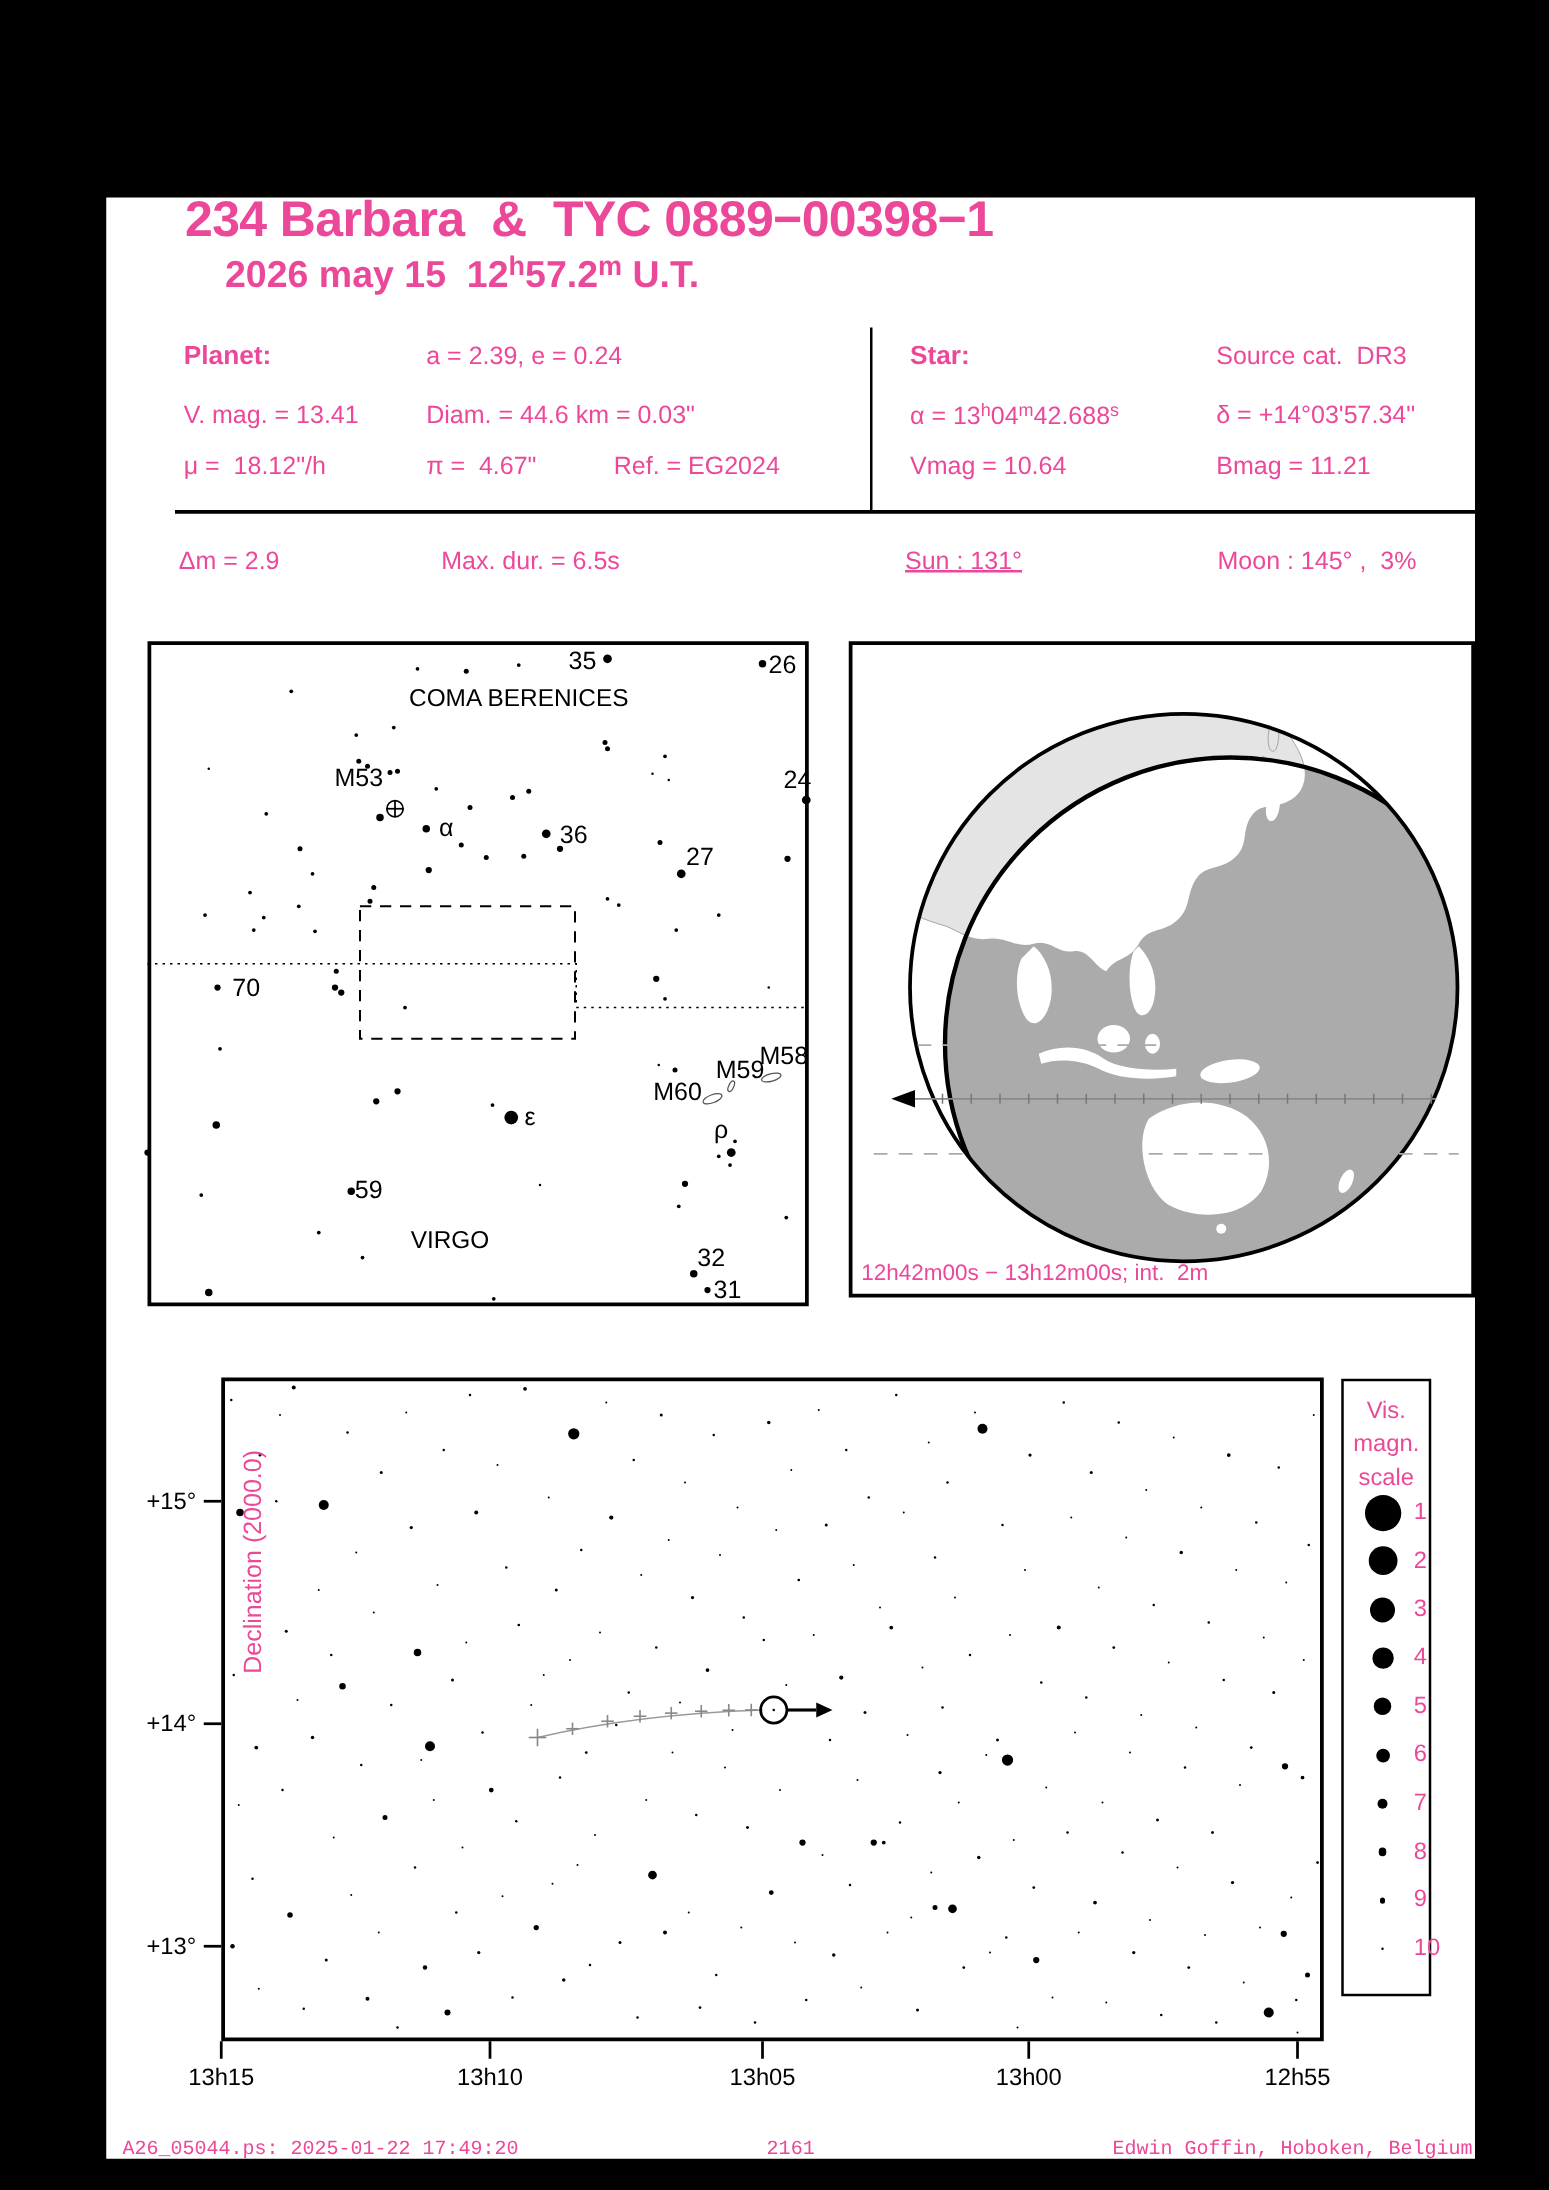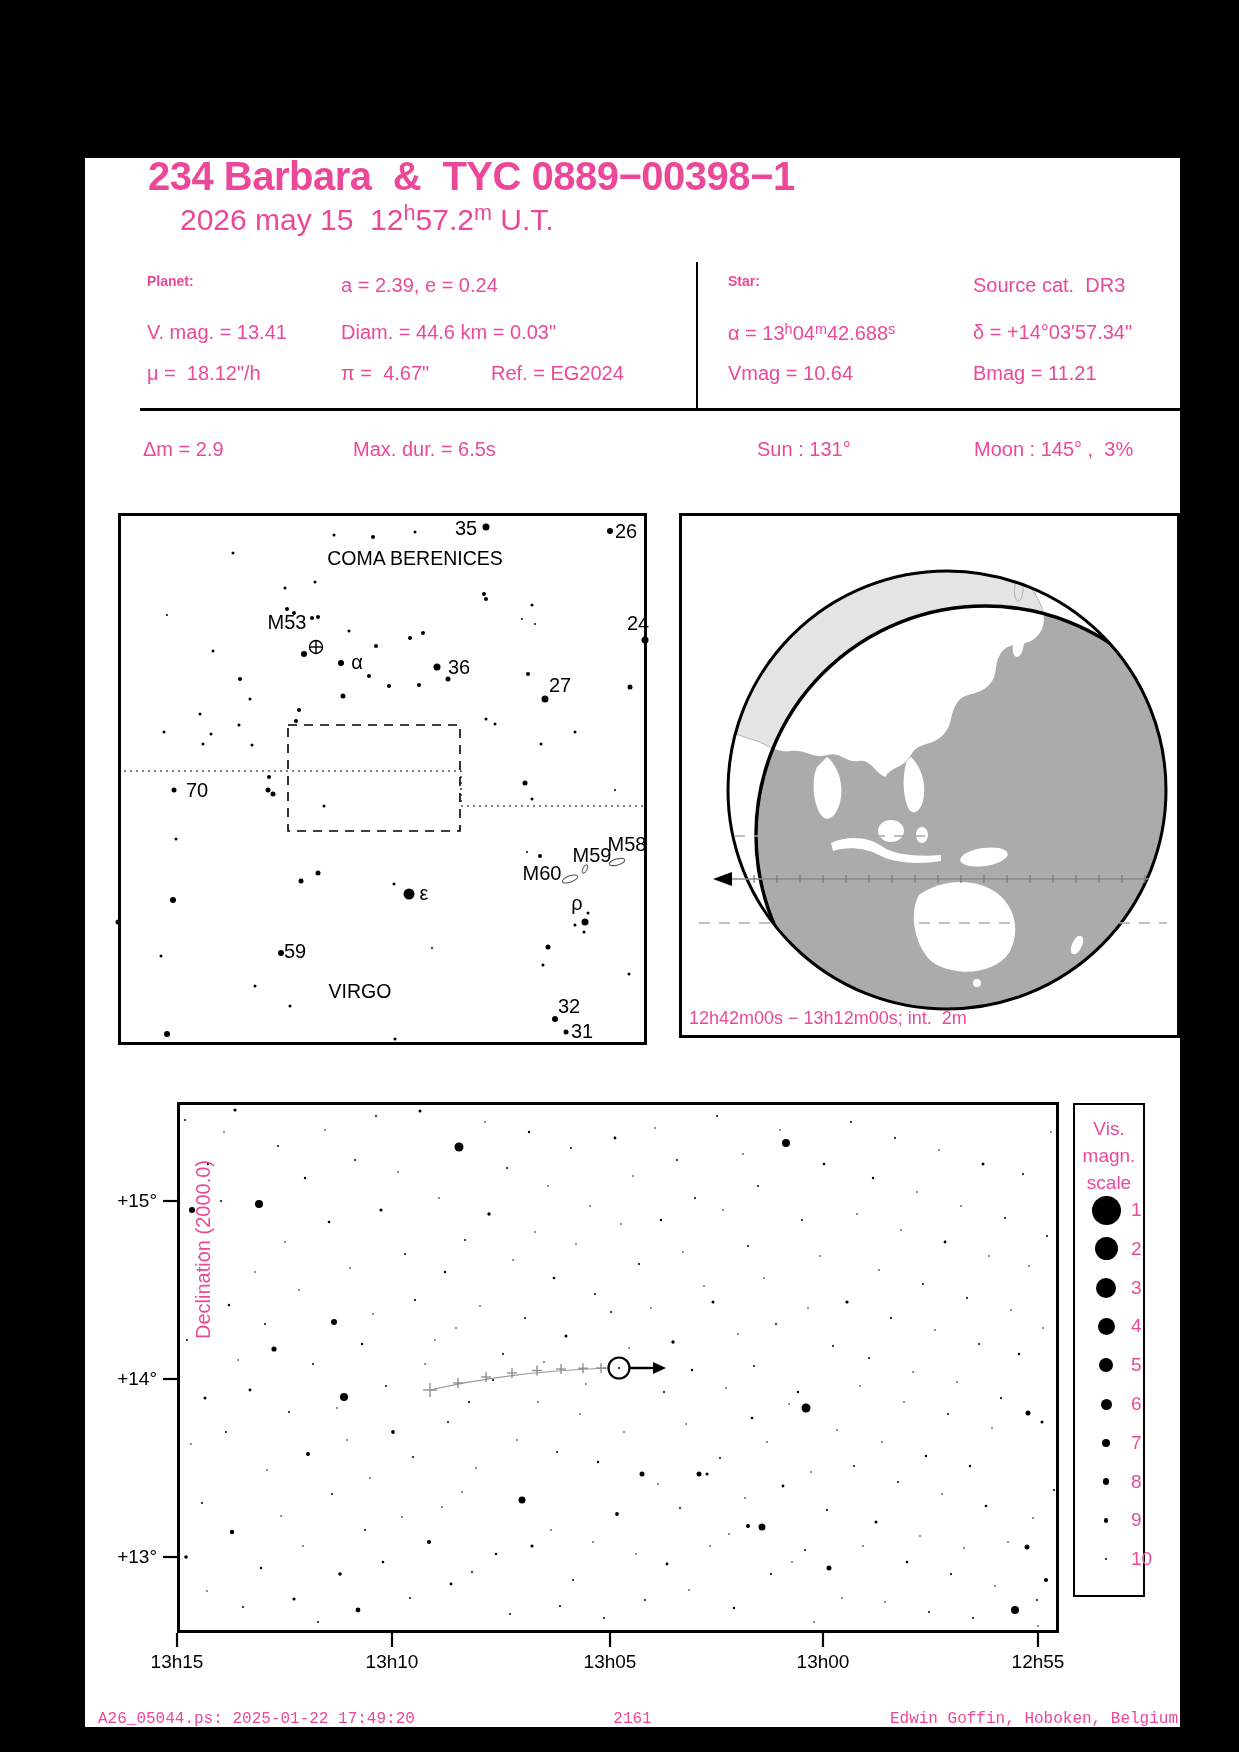--- a/index.html
+++ b/index.html
@@ -4,21 +4,21 @@
 <style>
   html,body{margin:0;padding:0;background:#000;}
   #stage{position:relative;width:1239px;height:1752px;background:#000;overflow:hidden;
          font-family:"Liberation Sans",sans-serif;color:#ec4899;}
   #page{position:absolute;left:85px;top:158px;width:1095px;height:1569px;background:#fff;}
   .abs{position:absolute;}
   .title{font-size:40px;font-weight:bold;letter-spacing:-0.5px;white-space:pre;}
   .subtitle{font-size:30px;white-space:pre;}
   .sup{font-size:0.72em;vertical-align:0.45em;}
   .info{font-size:20px;white-space:pre;}
-  .info-h{font-size:14px;font-weight:bold;white-space:pre;}
+  .info-h{font-size:21px;font-weight:bold;white-space:pre;}
   .vline{position:absolute;width:2px;background:#000;}
   .hline{position:absolute;height:2.5px;background:#000;}
   svg{position:absolute;overflow:visible;}
   svg text{font-family:"Liberation Sans",sans-serif;}
   #legend-box{position:absolute;left:1073px;top:1103px;width:72px;height:494px;
               border:2px solid #000;box-sizing:border-box;background:#fff;}
   .legend-title{position:absolute;left:0;width:100%;text-align:center;font-size:19px;line-height:27px;}
   .legend-row{position:absolute;left:0;width:100%;height:0;}
   .legend-dot{position:absolute;border-radius:50%;background:#000;}
   .legend-num{position:absolute;left:56px;font-size:19px;transform:translateY(-50%);}
@@ -26,21 +26,21 @@
   .footer{font-family:"Liberation Mono",monospace;font-size:16px;white-space:pre;}
   .caption{font-size:18px;white-space:pre;}
 </style>
 </head>
 <body>
 
 <div id="stage">
   <div id="page">
 
     <div class="abs title" style="left:63px;top:-4px;">234 Barbara  &amp;  TYC 0889−00398−1</div>
-    <div class="abs subtitle" style="left:95px;top:42px;"><span>2026 may 15  12</span><span class="sup">h</span><span>57.2</span><span class="sup">m</span><span> U.T.</span></div>
+    <div class="abs subtitle" style="left:95px;top:42px;font-weight:bold;"><span>2026 may 15  12</span><span class="sup">h</span><span>57.2</span><span class="sup">m</span><span> U.T.</span></div>
 
     <div class="abs info-h" style="left:62px;top:115px;">Planet:</div>
     <div class="abs info" style="left:256px;top:116px;">a = 2.39, e = 0.24</div>
     <div class="abs info" style="left:62px;top:163px;">V. mag. = 13.41</div>
     <div class="abs info" style="left:256px;top:163px;">Diam. = 44.6 km = 0.03"</div>
     <div class="abs info" style="left:62px;top:204px;">μ =  18.12"/h</div>
     <div class="abs info" style="left:256px;top:204px;">π =  4.67"</div>
     <div class="abs info" style="left:406px;top:204px;">Ref. = EG2024</div>
 
     <div class="vline" style="left:611px;top:104px;height:148px;"></div>
@@ -49,21 +49,21 @@
     <div class="abs info" style="left:888px;top:116px;">Source cat.  DR3</div>
     <div class="abs info" style="left:643px;top:163px;"><span>α = 13</span><span class="sup">h</span><span>04</span><span class="sup">m</span><span>42.688</span><span class="sup">s</span></div>
     <div class="abs info" style="left:888px;top:163px;">δ = +14°03'57.34"</div>
     <div class="abs info" style="left:643px;top:204px;">Vmag = 10.64</div>
     <div class="abs info" style="left:888px;top:204px;">Bmag = 11.21</div>
 
     <div class="hline" style="left:55px;top:250px;width:1040px;"></div>
 
     <div class="abs info" style="left:58px;top:280px;">Δm = 2.9</div>
     <div class="abs info" style="left:268px;top:280px;">Max. dur. = 6.5s</div>
-    <div class="abs info" style="left:672px;top:280px;">Sun : 131°</div>
+    <div class="abs info" style="left:639px;top:280px;text-decoration:underline;">Sun : 131°</div>
     <div class="abs info" style="left:889px;top:280px;">Moon : 145° ,  3%</div>
 
     <svg id="finder-svg" style="left:33px;top:355px;" width="529" height="532" viewBox="0 0 529 532">
         <rect x="1.5" y="1.5" width="526" height="529" fill="#fff" stroke="#000" stroke-width="3"></rect>
         <polyline points="0,258 343,258 343,293 529,293" fill="none" stroke="#000" stroke-width="1.2" stroke-dasharray="2 4"></polyline>
         <rect x="170" y="212" width="172" height="106" fill="none" stroke="#000" stroke-width="1.6" stroke-dasharray="9 7"></rect>
         <circle cx="368" cy="14" r="3.5" fill="#000"></circle>
         <circle cx="492" cy="18" r="3" fill="#000"></circle>
         <circle cx="216" cy="22" r="1.5" fill="#000"></circle>
         <circle cx="255" cy="24" r="2" fill="#000"></circle>

